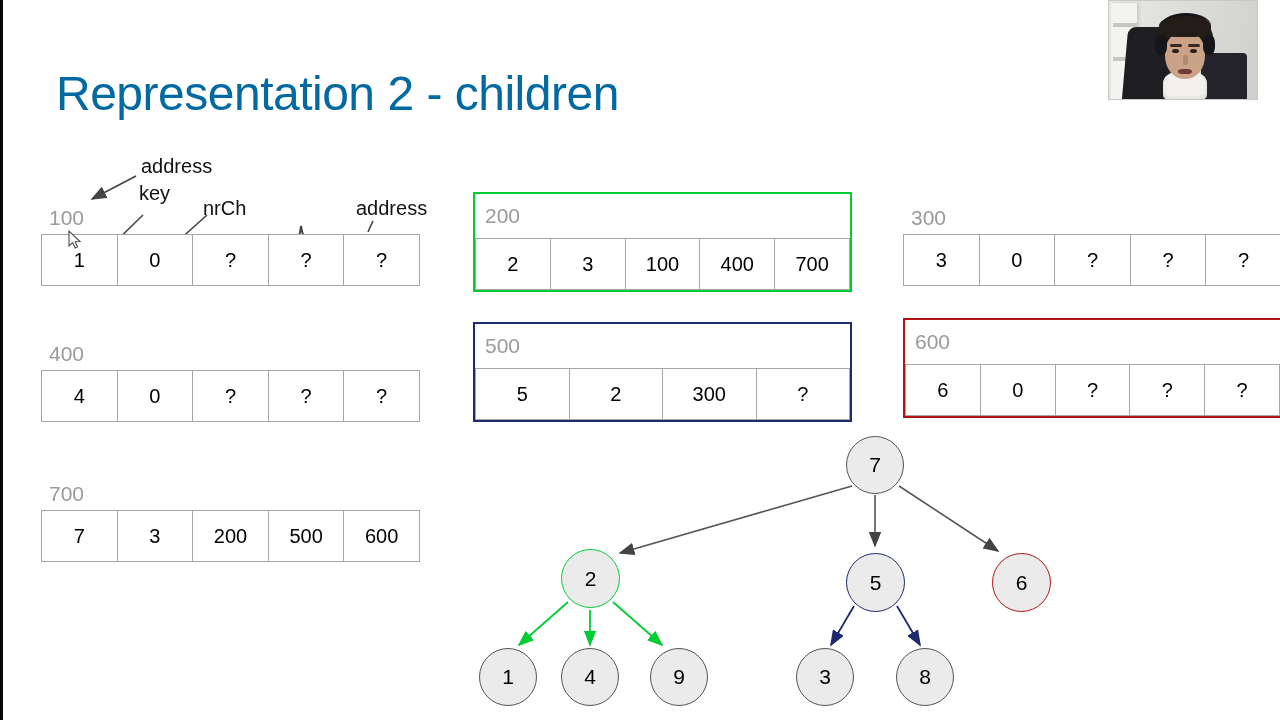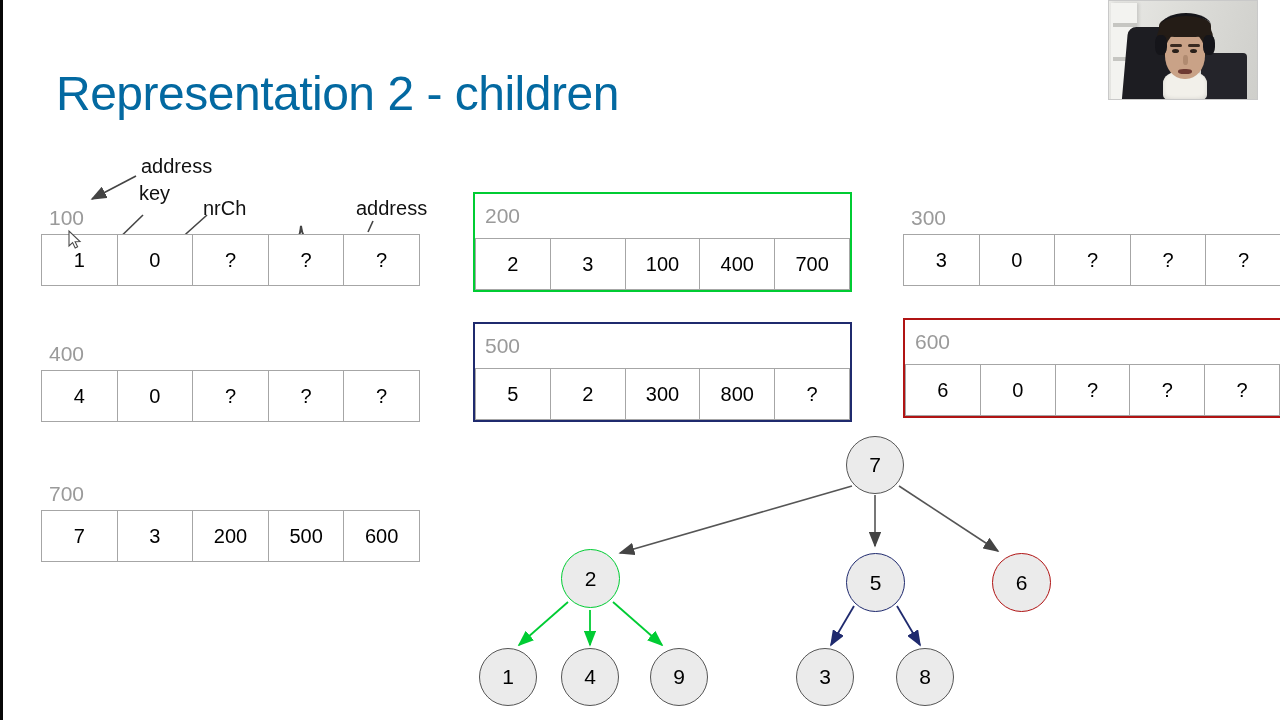--- a/index.html
+++ b/index.html
@@ -301,21 +301,20 @@
       <div class="cell">700</div>
     </div>
   </div>
 
   <div class="record boxed" id="record-500" style="left:473px; top:322px; width:379px; border-color:#1f2a6e;">
     <div class="addr">500</div>
     <div class="cells">
       <div class="cell">5</div>
       <div class="cell">2</div>
       <div class="cell">300</div>
-      <div class="cell">800</div>
       <div class="cell">?</div>
     </div>
   </div>
 
   <div class="record" id="record-300" style="left:903px; top:201px; width:379px;">
     <div class="addr">300</div>
     <div class="cells">
       <div class="cell">3</div>
       <div class="cell">0</div>
       <div class="cell">?</div>

